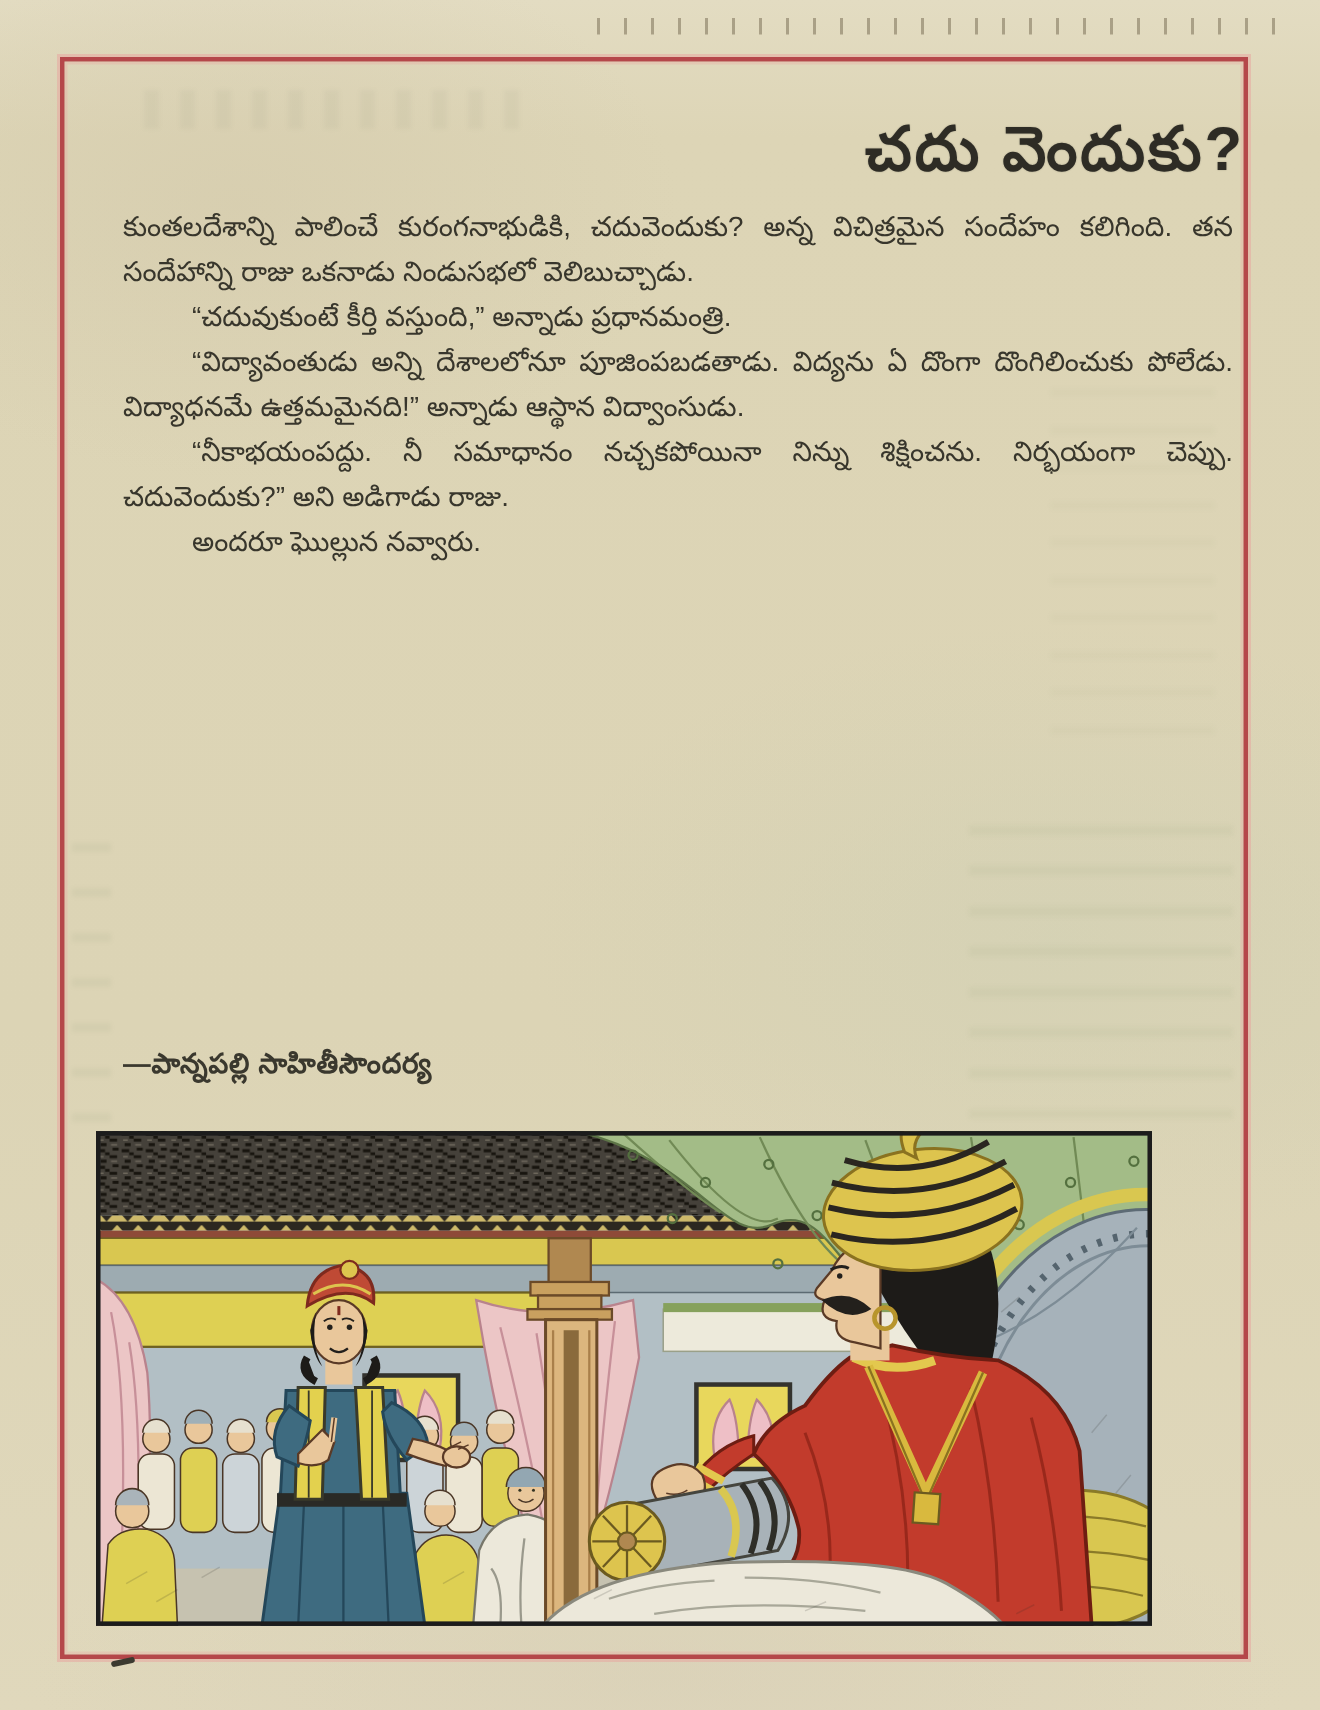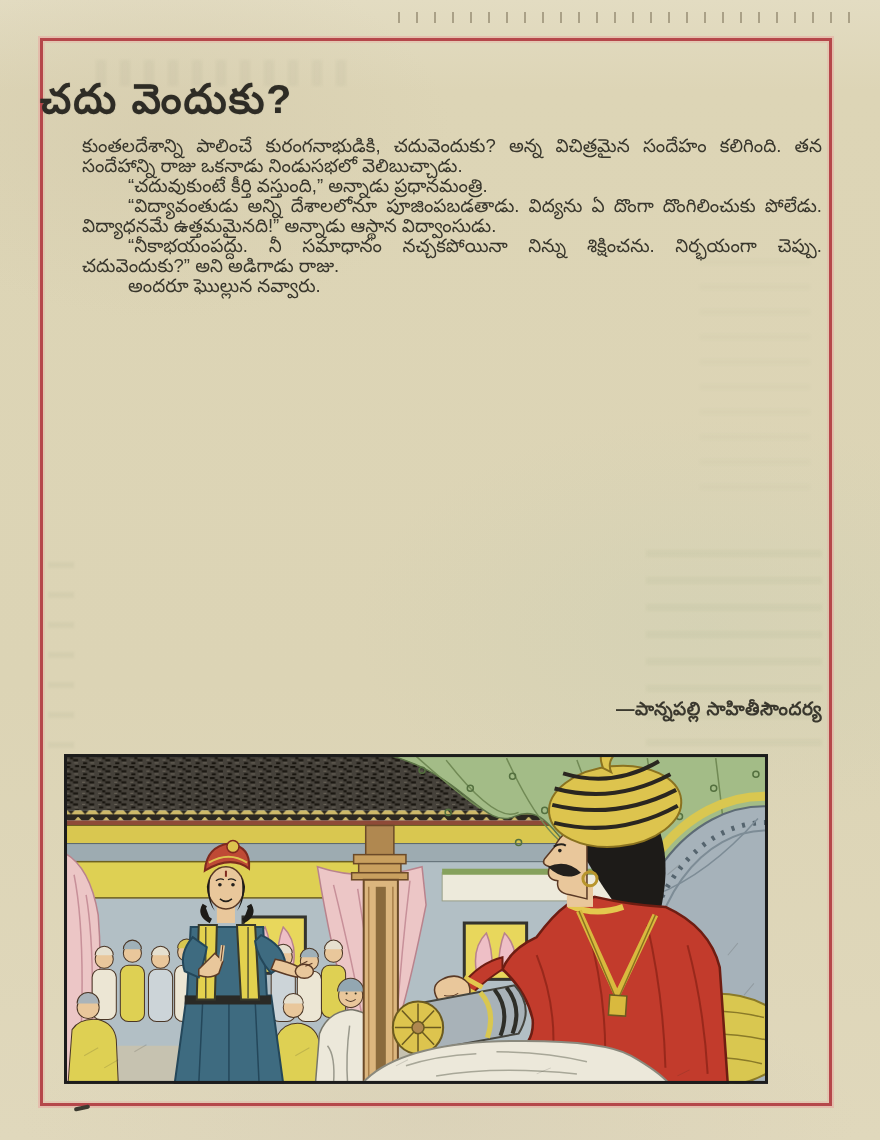--- a/index.html
+++ b/index.html
@@ -38,35 +38,35 @@
   .smudge.s5{left:620px;top:760px;width:40px;height:120px;opacity:.35;
     background:repeating-linear-gradient(0deg,rgba(150,120,110,.12) 0 6px,rgba(0,0,0,0) 6px 22px);}
 
   .red-frame{
     position:absolute;left:40px;top:38px;width:786px;height:1062px;
     border:3px solid #b5474a;
     box-shadow:0 0 0 2px rgba(231,168,160,.55), inset 0 0 0 2px rgba(231,168,160,.35);
   }
   .page-title{
     position:absolute;left:40px;top:76px;width:790px;
-    text-align:left;
+    text-align:right;
     font-size:41px;font-weight:bold;letter-spacing:2px;
     color:#2e2c25;
     text-shadow:0 0 1px rgba(46,44,37,.4);
   }
   .story{
     position:absolute;left:82px;top:136px;width:740px;
-    font-size:18.5px;line-height:20px;text-align:justify;
+    font-size:18.5px;line-height:30px;text-align:justify;
     color:#38362c;
   }
   .story p{margin:0;}
   .story p.indent{text-indent:46px;}
   .byline{
     position:absolute;left:82px;top:698px;width:740px;
-    text-align:right;font-size:18.5px;font-weight:bold;color:#3a382e;
+    text-align:left;font-size:18.5px;font-weight:bold;color:#3a382e;
     letter-spacing:.5px;
   }
   .illustration-wrap{
     position:absolute;left:64px;top:754px;width:704px;height:330px;
   }
   .illustration-wrap svg{display:block;width:100%;height:100%;}
 </style>
 </head>
 <body>
 

